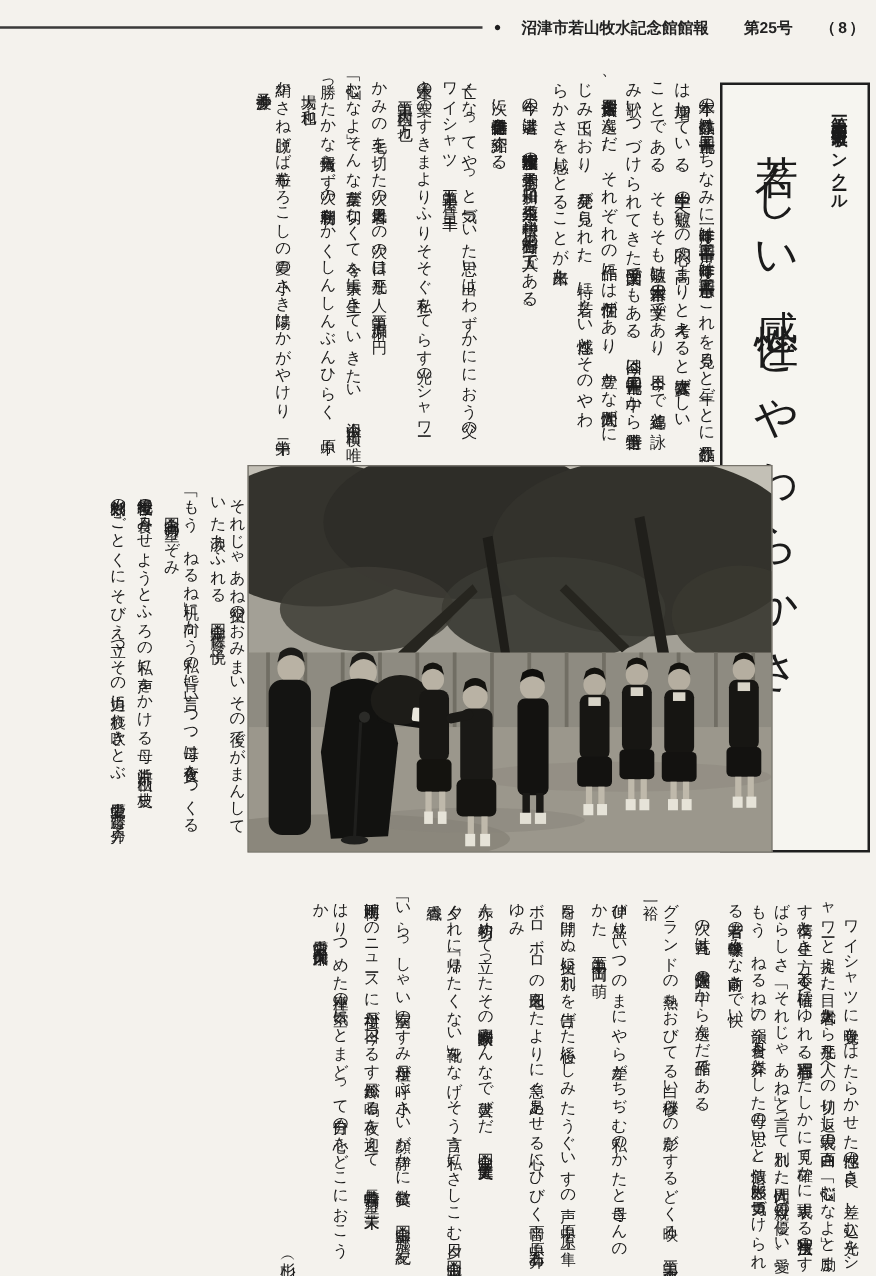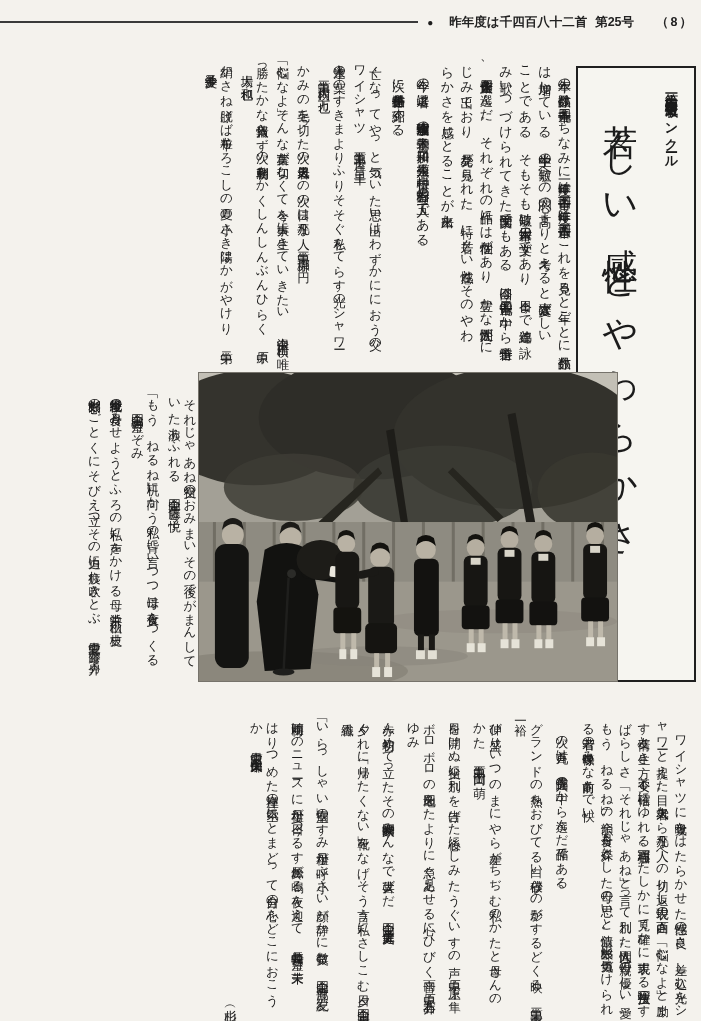--- a/index.html
+++ b/index.html
@@ -11,21 +11,21 @@
 
   
   .masthead{
     position:absolute;top:12px;left:0;width:694px;height:20px;
     display:flex;align-items:center;
     font-family:"Liberation Sans","DejaVu Sans",sans-serif;
     font-size:12.5px;font-weight:bold;color:#222;
   }
   .masthead .rule{flex:1 1 auto;height:0;border-top:2px solid #3a3a3a;margin-right:9px;}
   .masthead .bullet{font-size:10px;margin-right:16px;color:#1d1d1d;}
-  .masthead .issue{margin-left:8px;}
+  .masthead .issue{margin-left:28px;}
   .masthead .pageno{margin-left:22px;letter-spacing:2px;}
 
   
   .vtext{
     position:absolute;writing-mode:vertical-rl;text-orientation:mixed;
     line-break:anywhere;
   }
   .vtext p{margin:0 0 0 5px;text-indent:1em;}
 
   
@@ -74,21 +74,21 @@
   .photo svg{display:block;width:100%;height:100%;}
 </style>
 </head>
 <body>
 
 <div class="page">
 
   <header class="masthead">
     <span class="rule"></span>
     <span class="bullet">●</span>
-    <span class="pub">昨年度は千四百八十二首</span>
+    <span class="pub">沼津市若山牧水記念館館報</span>
     <span class="issue">第25号</span>
     <span class="pageno">（8）</span>
   </header>
 
   <section class="title-box">
     <h2 class="kicker">第十一回中学生短歌コンクール</h2>
     <h1 class="headline">若々しい感性とやわらかさ</h1>
   </section>
 
   <section class="vtext intro">

